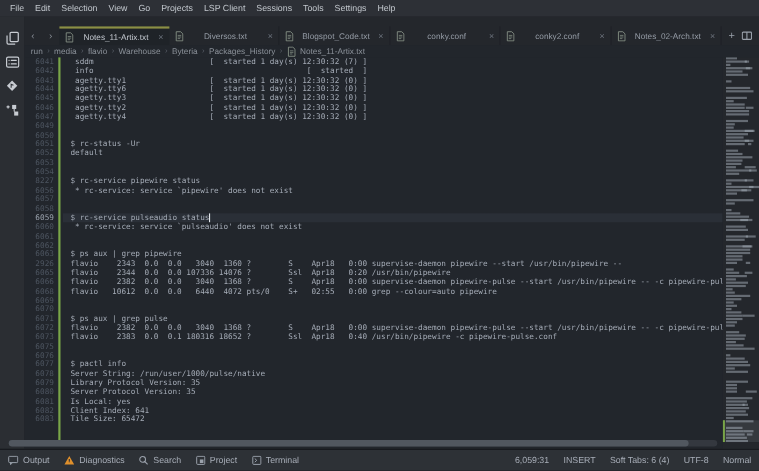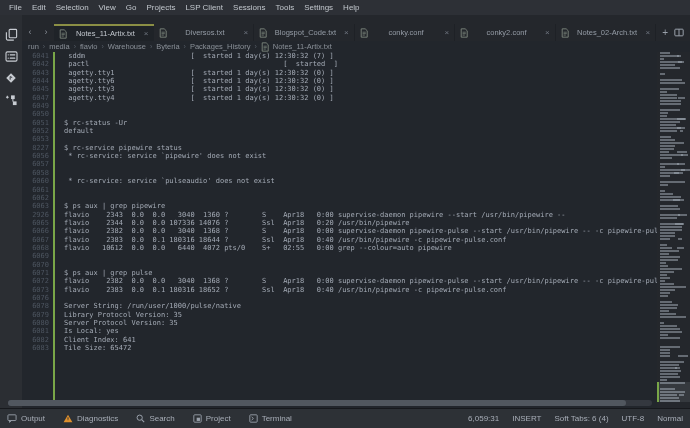--- a/index.html
+++ b/index.html
@@ -53,21 +53,21 @@
   .mm-view{position:absolute;left:0;top:330px;width:33px;height:20px;
            background:rgba(205,215,225,.10);border-left:2px solid var(--git-added,#79a648);}
   
   .hscroll{position:absolute;left:8px;top:400px;width:644px;height:6px;border-radius:3px;
            background:#34383f;}
   .hthumb{position:absolute;left:0;top:0;height:6px;width:96%;border-radius:3px;background:#51575f;}
   
   .statusbar{position:absolute;left:0;top:408px;width:690px;height:20px;background:#2d3136;
              border-top:1px solid #17191d;display:flex;align-items:center;font-size:8px;
              color:#a8aeb8;padding:0 7px;}
-  .st-left{display:flex;align-items:center;gap:18px;text-align:center;}
+  .st-left{display:flex;align-items:center;gap:13px;text-align:center;}
   .st-item{display:flex;align-items:center;gap:4px;}
   .st-right{margin-left:auto;display:flex;align-items:center;gap:13px;}
   svg{display:block;}
 </style>
 </head>
 <body>
 
 <div class="app">
   <div class="menubar" id="menubar">
       <div class="menu-item">File</div>
@@ -202,49 +202,53 @@
         <svg width="8" height="10" viewBox="0 0 10 12">
           <path d="M1.5 .8h5L9 3.2v8H1.5z" fill="none" stroke="#7f8a7f" stroke-width="1.1"></path>
           <path d="M3.2 5h4M3.2 6.8h4M3.2 8.6h2.8" stroke="#7f8a7f" stroke-width=".9"></path>
         </svg>
       </span>
       <span>Notes_11-Artix.txt</span>
     </div>
   <div class="editor" id="editor">
     <div class="gitbar"></div>
   <div class="row"><span class="ln">6041</span><span class="txt"> sddm                         [  started 1 day(s) 12:30:32 (7) ]</span></div>
-      <div class="row"><span class="ln">6042</span><span class="txt"> pactl                                              [  started  ]</span></div>
+      <div class="row"><span class="ln">6042</span><span class="txt"> info                                              [  started  ]</span></div>
       <div class="row"><span class="ln">6043</span><span class="txt"> agetty.tty1                  [  started 1 day(s) 12:30:32 (0) ]</span></div>
       <div class="row"><span class="ln">6044</span><span class="txt"> agetty.tty6                  [  started 1 day(s) 12:30:32 (0) ]</span></div>
       <div class="row"><span class="ln">6045</span><span class="txt"> agetty.tty3                  [  started 1 day(s) 12:30:32 (0) ]</span></div>
+      <div class="row"><span class="ln">6046</span><span class="txt"> agetty.tty2                  [  started 1 day(s) 12:30:32 (0) ]</span></div>
       <div class="row"><span class="ln">6047</span><span class="txt"> agetty.tty4                  [  started 1 day(s) 12:30:32 (0) ]</span></div>
       <div class="row"><span class="ln">6049</span><span class="txt"></span></div>
       <div class="row"><span class="ln">6050</span><span class="txt"></span></div>
       <div class="row"><span class="ln">6051</span><span class="txt">$ rc-status -Ur</span></div>
       <div class="row"><span class="ln">6052</span><span class="txt">default</span></div>
       <div class="row"><span class="ln">6053</span><span class="txt"></span></div>
+      <div class="row"><span class="ln">6054</span><span class="txt"></span></div>
       <div class="row"><span class="ln">8227</span><span class="txt">$ rc-service pipewire status</span></div>
       <div class="row"><span class="ln">6056</span><span class="txt"> * rc-service: service `pipewire' does not exist</span></div>
       <div class="row"><span class="ln">6057</span><span class="txt"></span></div>
       <div class="row"><span class="ln">6058</span><span class="txt"></span></div>
+      <div class="row current"><span class="ln">6059</span><span class="txt">$ rc-service pulseaudio status<span class="cursor"></span></span></div>
       <div class="row"><span class="ln">6060</span><span class="txt"> * rc-service: service `pulseaudio' does not exist</span></div>
       <div class="row"><span class="ln">6061</span><span class="txt"></span></div>
       <div class="row"><span class="ln">6062</span><span class="txt"></span></div>
       <div class="row"><span class="ln">6063</span><span class="txt">$ ps aux | grep pipewire</span></div>
       <div class="row"><span class="ln">2926</span><span class="txt">flavio    2343  0.0  0.0   3040  1360 ?        S    Apr18   0:00 supervise-daemon pipewire --start /usr/bin/pipewire --</span></div>
       <div class="row"><span class="ln">6065</span><span class="txt">flavio    2344  0.0  0.0 107336 14076 ?        Ssl  Apr18   0:20 /usr/bin/pipewire</span></div>
       <div class="row"><span class="ln">6066</span><span class="txt">flavio    2382  0.0  0.0   3040  1368 ?        S    Apr18   0:00 supervise-daemon pipewire-pulse --start /usr/bin/pipewire -- -c pipewire-pulse.conf</span></div>
-      <div class="row"><span class="ln">6067</span><span class="txt">flavio    2383  0.0  0.1 180316 18644 ?        Ssl  Apr18   0:40 /usr/bin/pipewire -c pipewire-pulse.conf</span></div>
       <div class="row"><span class="ln">6068</span><span class="txt">flavio   10612  0.0  0.0   6440  4072 pts/0    S+   02:55   0:00 grep --colour=auto pipewire</span></div>
       <div class="row"><span class="ln">6069</span><span class="txt"></span></div>
       <div class="row"><span class="ln">6070</span><span class="txt"></span></div>
       <div class="row"><span class="ln">6071</span><span class="txt">$ ps aux | grep pulse</span></div>
       <div class="row"><span class="ln">6072</span><span class="txt">flavio    2382  0.0  0.0   3040  1368 ?        S    Apr18   0:00 supervise-daemon pipewire-pulse --start /usr/bin/pipewire -- -c pipewire-pulse.conf</span></div>
       <div class="row"><span class="ln">6073</span><span class="txt">flavio    2383  0.0  0.1 180316 18652 ?        Ssl  Apr18   0:40 /usr/bin/pipewire -c pipewire-pulse.conf</span></div>
+      <div class="row"><span class="ln">6075</span><span class="txt"></span></div>
       <div class="row"><span class="ln">6076</span><span class="txt"></span></div>
+      <div class="row"><span class="ln">6077</span><span class="txt">$ pactl info</span></div>
       <div class="row"><span class="ln">6078</span><span class="txt">Server String: /run/user/1000/pulse/native</span></div>
       <div class="row"><span class="ln">6079</span><span class="txt">Library Protocol Version: 35</span></div>
       <div class="row"><span class="ln">6080</span><span class="txt">Server Protocol Version: 35</span></div>
       <div class="row"><span class="ln">6081</span><span class="txt">Is Local: yes</span></div>
       <div class="row"><span class="ln">6082</span><span class="txt">Client Index: 641</span></div>
       <div class="row"><span class="ln">6083</span><span class="txt">Tile Size: 65472</span></div>
     </div>
   <div class="minimap" id="minimap">
       <div class="mm-mark" style="top: 0px; left: 3px; width: 10px;"></div>
       <div class="mm-mark" style="top: 3px; left: 3px; width: 19px;"></div>

